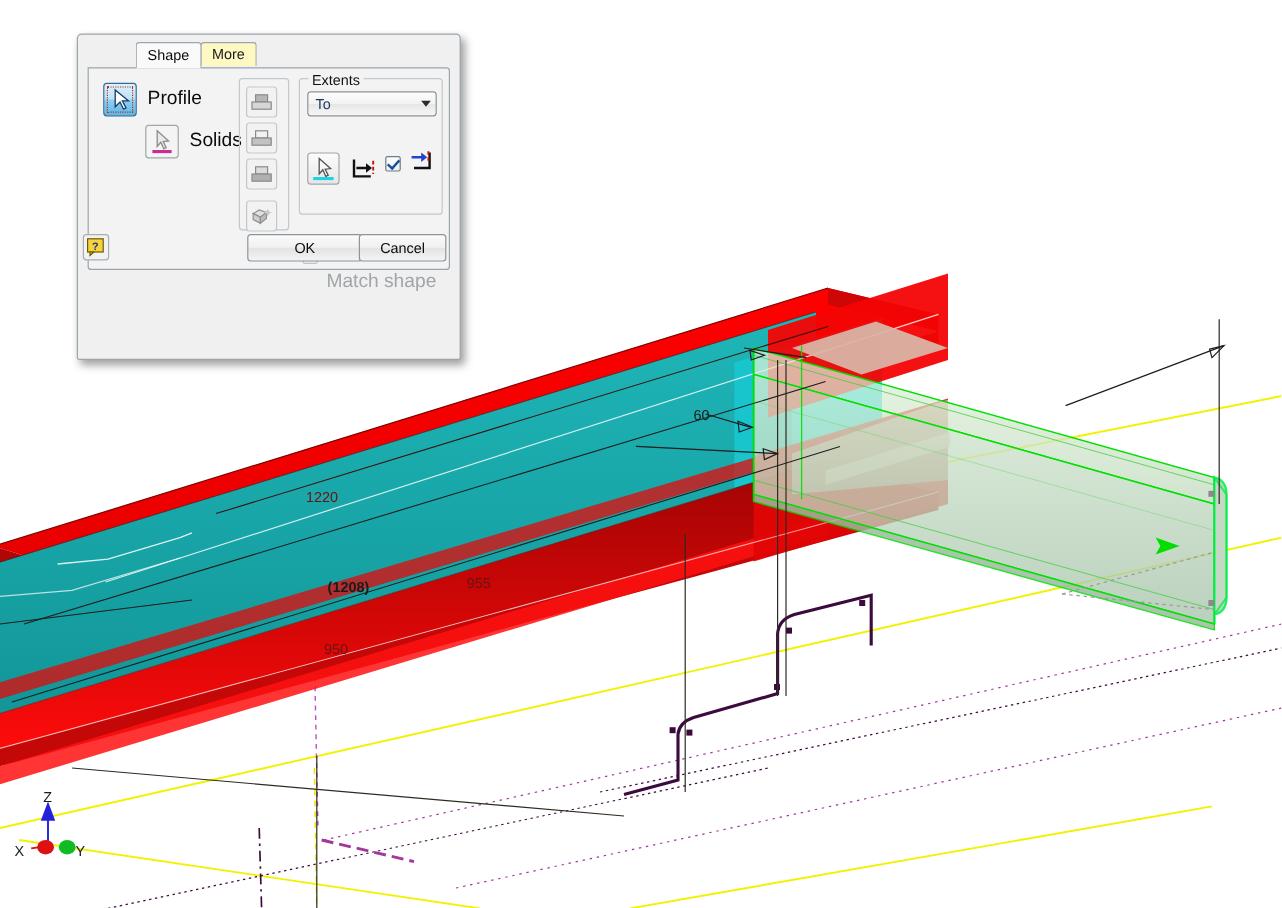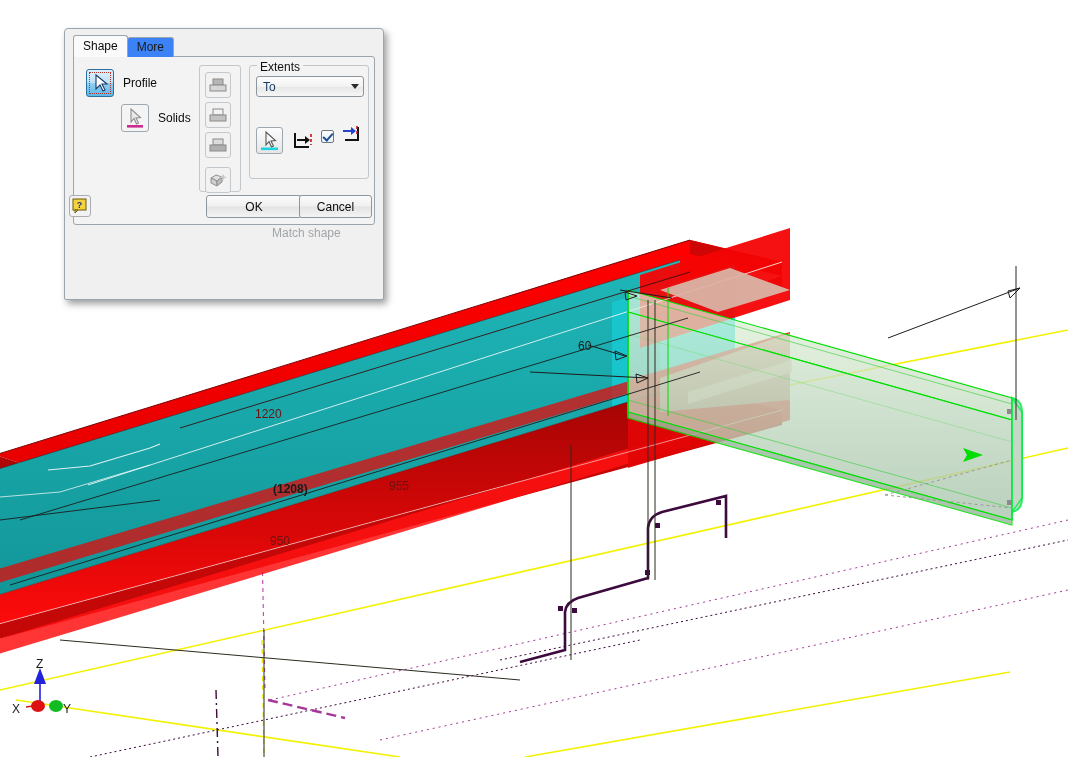--- a/index.html
+++ b/index.html
@@ -56,33 +56,33 @@
     color: #ffffff;
     font-size: 12px; font-weight: bold;
     display: flex; align-items: center; justify-content: center;
     text-shadow: 0 1px 1px rgba(0,0,0,0.5);
     cursor: pointer;
   }
 
   .dlg-body { position: relative; padding: 6px 8px 0 8px; }
 
   
-  .tabs { display: flex; align-items: flex-end; height: 22px; position: relative; z-index: 3; }
+  .tabs { display: flex; height: 22px; position: relative; z-index: 3; margin-left: 40px; }
   .tab {
     height: 19px; line-height: 19px;
     padding: 0 9px;
     border: 1px solid #9aa5ad;
     border-bottom: none;
     border-radius: 3px 3px 0 0;
     font-size: 12px;
     cursor: pointer;
     margin-right: -1px;
   }
   .tab.active { background: #fafafa; height: 21px; line-height: 21px; position: relative; z-index: 4; }
-  .tab.inactive { background: #3b82f6; color: #1a1a1a; }
+  .tab.inactive { background: #fef9c3; color: #1a1a1a; }
 
   .tab-panel {
     position: relative;
     margin-top: -1px;
     height: 167px;
     border: 1px solid #9aa5ad;
     background: #f3f3f3;
     border-radius: 0 3px 3px 3px;
   }
 
@@ -179,21 +179,21 @@
     width: 4px; height: 8px;
     border: solid #1b4f93;
     border-width: 0 2px 2px 0;
     transform: rotate(42deg);
   }
   .chk.disabled {
     border: 1px solid #bdc3c7;
     background: #f1f1f1;
   }
 
-  .lbl { font-size: 12px; color: #0b0b0b; }
+  .lbl { font-size: 16px; color: #0b0b0b; }
   .lbl.dim { color: #a0a6aa; margin-top: 43px; }
 
   
   .footer { position: absolute; left: 0; right: 0; bottom: 0; height: 38px; }
   .pushbtn {
     height: 23px;
     border: 1px solid #8d969c;
     border-radius: 3px;
     background: linear-gradient(to bottom, #fbfbfb 0%, #f0f0f0 48%, #e3e3e3 52%, #f4f4f4 100%);
     font-size: 12px;

